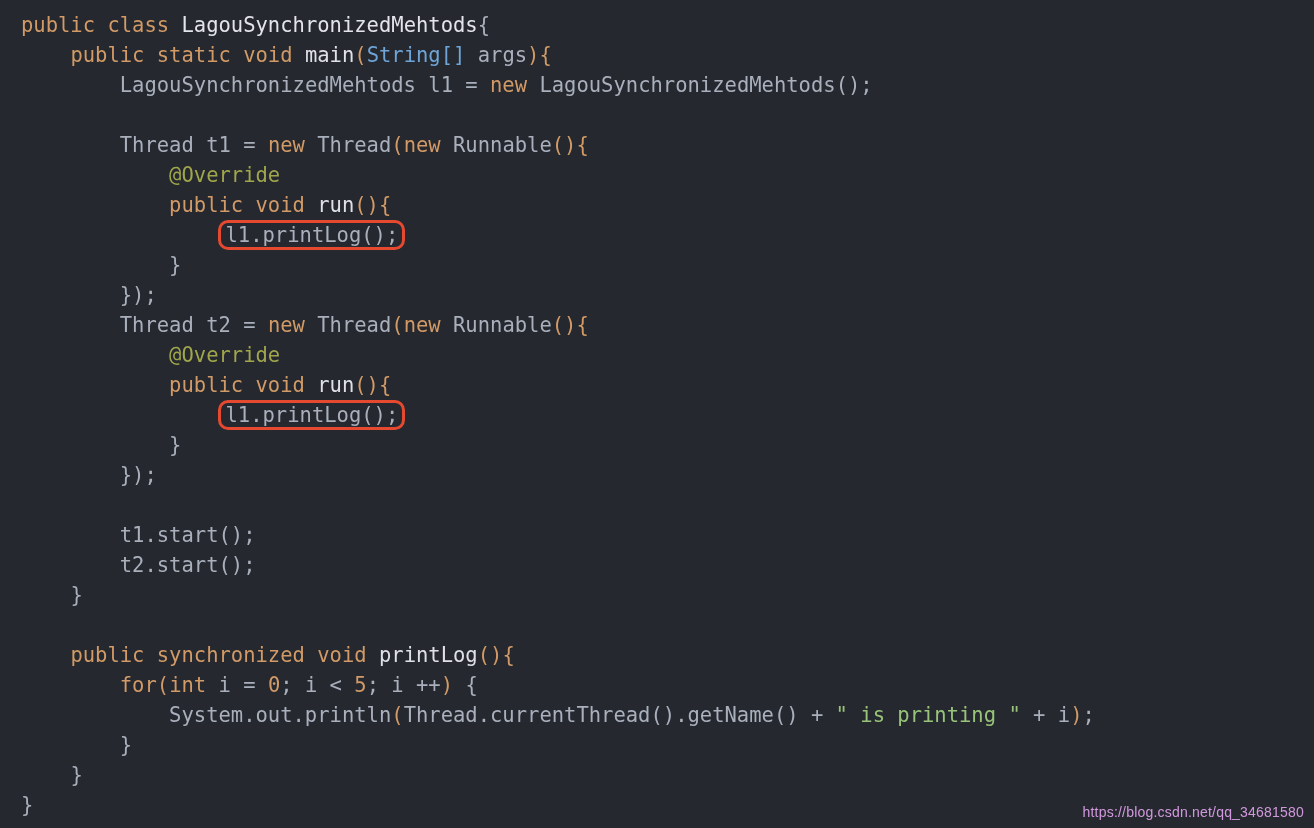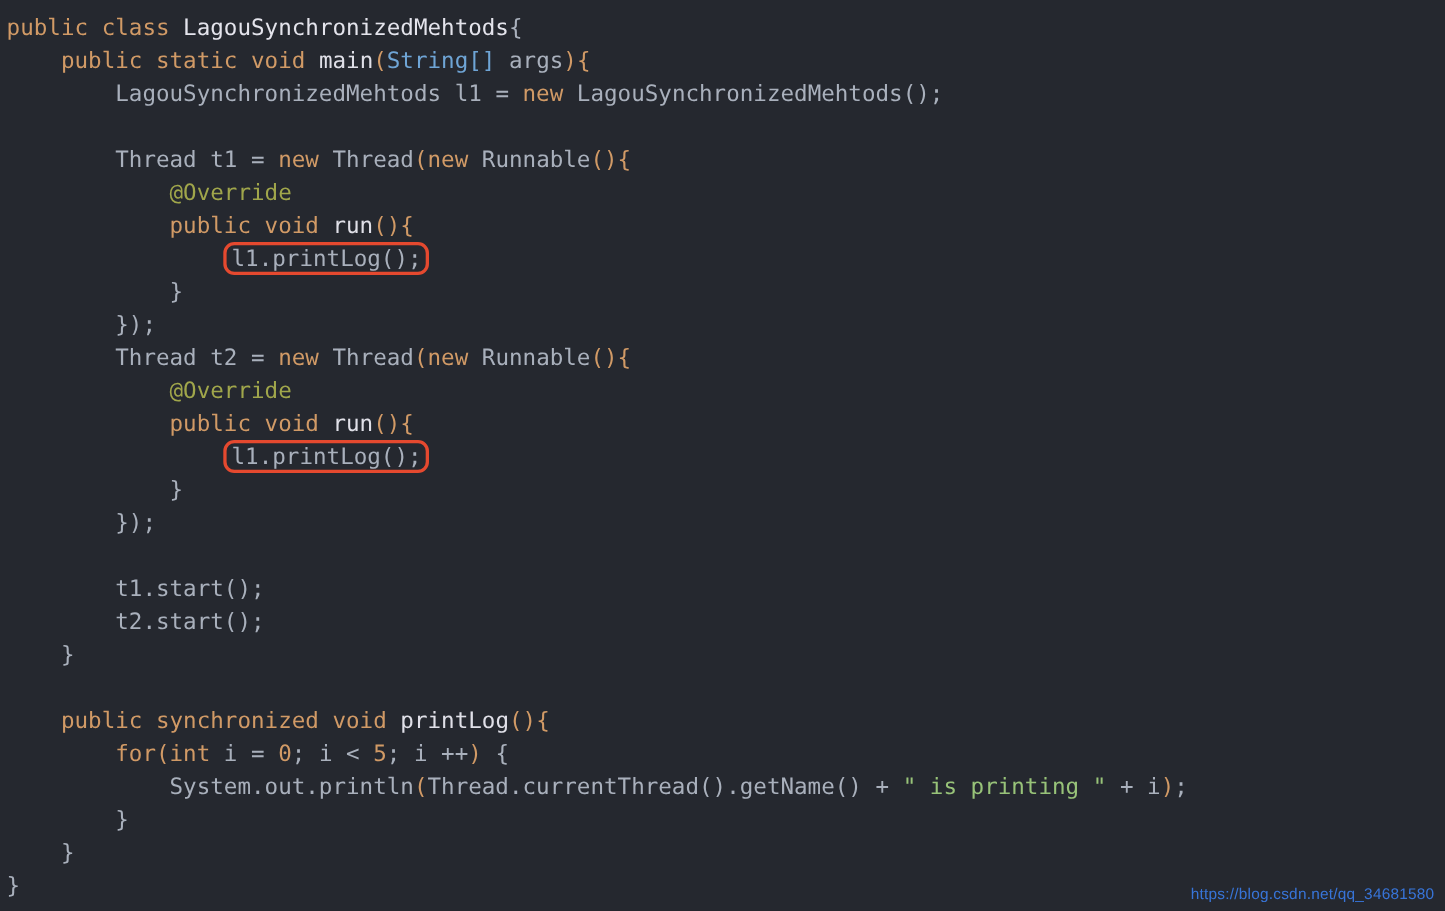--- a/index.html
+++ b/index.html
@@ -5,21 +5,21 @@
   html, body {
     margin: 0;
     padding: 0;
     width: 1314px;
     height: 828px;
     background: #25282f;
     overflow: hidden;
   }
   pre.code {
     margin: 0;
-    padding: 10px 0 0 6px;
+    padding: 10px 0 0 21px;
     font-family: "Menlo", "Consolas", "DejaVu Sans Mono", monospace;
     font-size: 20.5px;
     line-height: 30px;
     color: #a9b0bc;
     white-space: pre;
     position: relative;
   }
   .kw   { color: #d19a66; }
   .type { color: #6fa5d6; }
   .name { color: #e4e4ec; }
@@ -34,21 +34,21 @@
     border: 3px solid #e5492f;
     border-radius: 10px;
     padding: 0 4px;
   }
   .watermark {
     position: absolute;
     right: 10px;
     bottom: 8px;
     font-family: Arial, sans-serif;
     font-size: 14px;
-    color: #3b82f6;
+    color: #f0abfc;
     opacity: 0.85;
     letter-spacing: 0.2px;
     text-align: right;
   }
 </style>
 </head>
 <body>
 
 <pre class="code"><span class="kw">public</span> <span class="kw">class</span> <span class="name">LagouSynchronizedMehtods</span><span class="pun">{</span>
     <span class="kw">public</span> <span class="kw">static</span> <span class="kw">void</span> <span class="method-name">main</span><span class="opun">(</span><span class="type">String[]</span> <span class="id">args</span><span class="opun">){</span>

